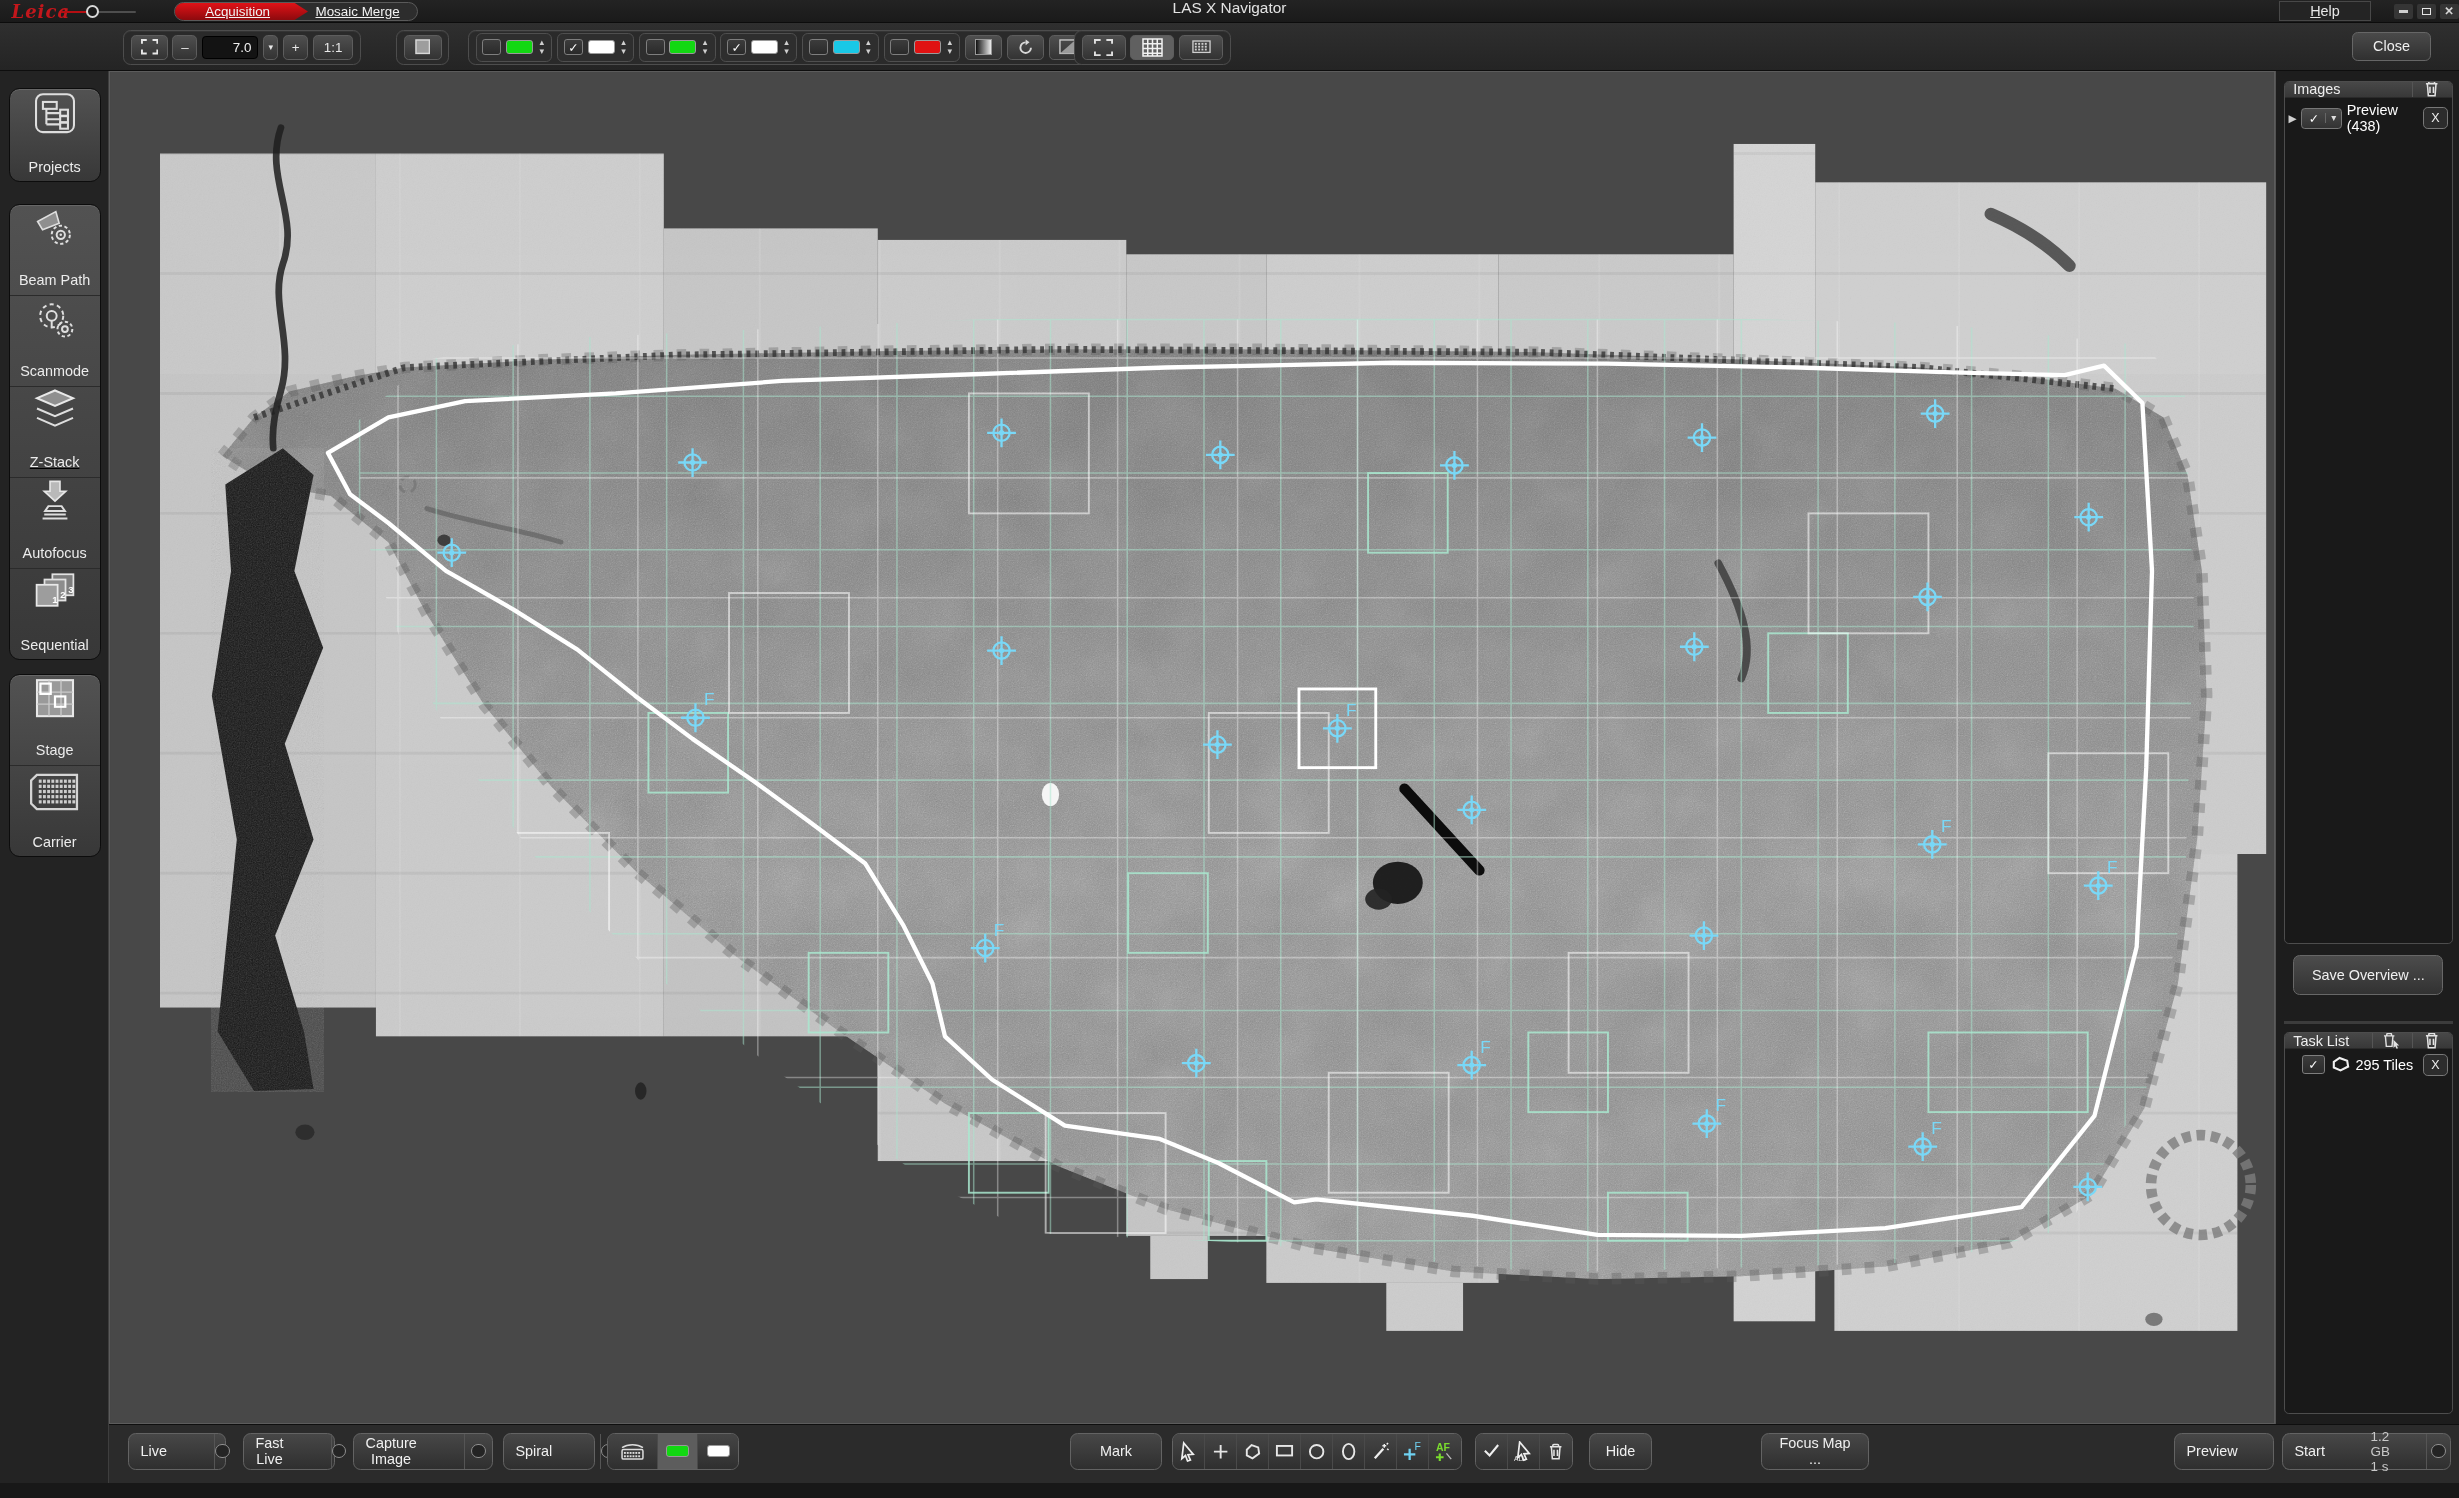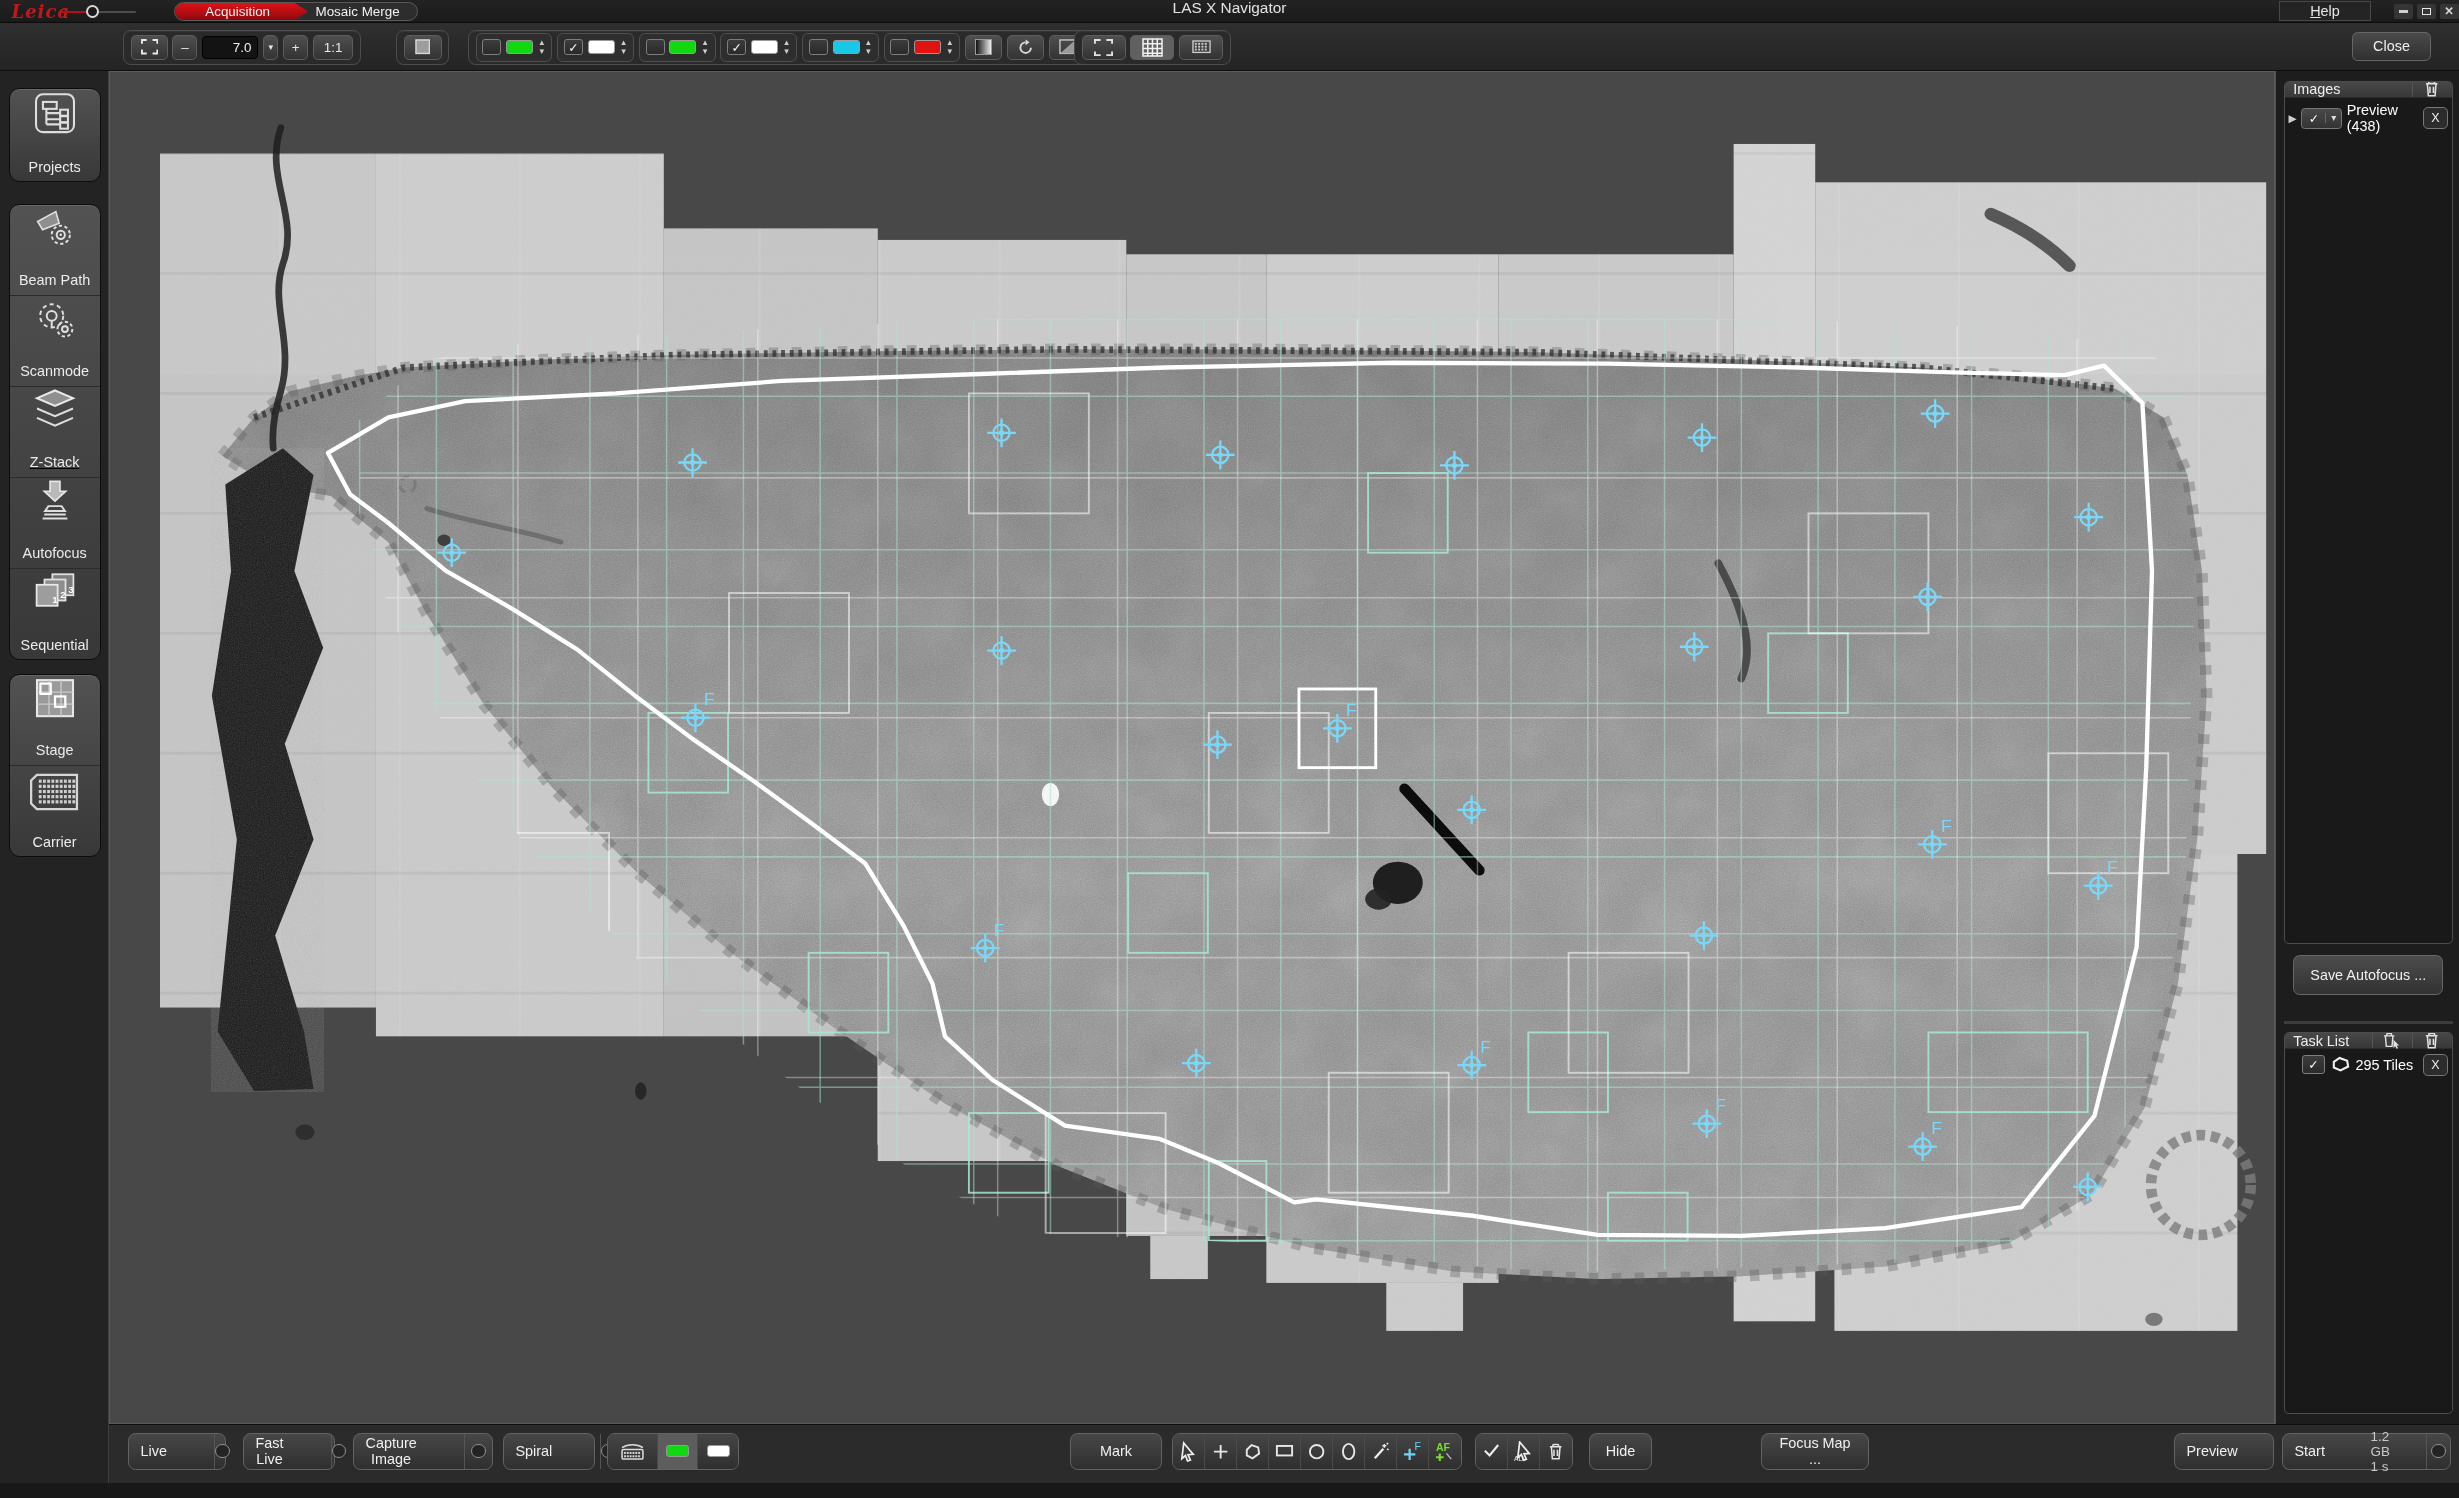--- a/index.html
+++ b/index.html
@@ -6,21 +6,21 @@
   *{box-sizing:border-box;font-family:"Liberation Sans",sans-serif;-webkit-font-smoothing:antialiased;}
   #app{position:relative;width:2459px;height:1499px;background:#1b1b1b;overflow:hidden;}
 
   
   #titlebar{position:absolute;left:0;top:0;width:2459px;height:23px;background:linear-gradient(#232323,#1a1a1a);border-bottom:1px solid #0c0c0c;}
   #logo{position:absolute;left:11.5px;top:1px;font-family:"DejaVu Serif",serif;font-style:italic;font-weight:bold;font-size:18px;color:#c3171c;letter-spacing:1px;}
   #slider{position:absolute;left:61px;top:10.6px;width:75px;height:2.9px;background:#4e4e4e;border-radius:1.9px;}
   #slider .red{position:absolute;left:0;top:0;width:31px;height:2.9px;background:#b40e12;}
   #slider .knob{position:absolute;left:25px;top:-5.8px;width:13.4px;height:13.4px;border-radius:50%;border:2.9px solid #d9d9d9;background:#1a1a1a;}
   #tabs{position:absolute;left:174px;top:1.9px;height:19px;display:flex;border:1px solid #5a5a5a;border-radius:9.6px;overflow:hidden;background:#2d2d2d;}
-  .tab{height:100%;display:flex;align-items:center;justify-content:center;font-size:13.4px;color:#f2f2f2;padding:0 17.3px;}
+  .tab{height:100%;display:flex;align-items:center;justify-content:center;font-size:13.4px;color:#f2f2f2;padding:0 17.3px;text-decoration:underline;}
   .tab.active{background:linear-gradient(#e01217,#8d0a0e);clip-path:polygon(0 0,calc(100% - 13.4px) 0,100% 50%,calc(100% - 13.4px) 100%,0 100%);padding-right:25px;width:133px;}
   .tab.inactive{margin-left:-11.5px;padding-left:19px;}
   #window-title{position:absolute;left:0;top:0;width:2459px;height:16px;display:flex;align-items:center;justify-content:center;font-size:15.4px;color:#e3e3e3;pointer-events:none;}
   #help-btn{position:absolute;left:2279px;top:1px;width:92px;height:20px;background:#242424;border:1px solid #484848;color:#e8e8e8;font-size:14.4px;display:flex;align-items:center;justify-content:center;}
   #help-btn span::first-letter{text-decoration:underline;}
   #winbtns{position:absolute;left:2394px;top:3.8px;display:flex;gap:3.8px;}
   .winbtn{width:19px;height:15.4px;border-radius:1.9px;display:flex;align-items:center;justify-content:center;color:#d6d6d6;font-size:11.5px;font-weight:bold;background:#353535;}
   .winbtn .bar{width:8.6px;height:2.9px;background:#cfcfcf;}
   .winbtn .box{width:9.6px;height:7.7px;border:1.9px solid #e6e6e6;}
 
@@ -611,21 +611,21 @@
         <span class="tri">▶</span>
         <span class="combo">
           <span class="c1">✓</span>
           <span class="c2">▼</span>
         </span>
         <span class="rlabel">Preview (438)</span>
         <span class="xbtn">X</span>
       </div>
     </div>
 
-    <div id="save-overview">Save Autofocus ...</div>
+    <div id="save-overview">Save Overview ...</div>
     <div id="rp-divider"></div>
 
     <div class="pbox" style="top:961px;height:382px">
       <div class="phead">
         <div class="plabel">Task List</div>
         <div class="phicon">
           <svg width="19" height="17.3" viewBox="0 0 20 18">
               <path d="M1,4 H12 M4,4 V2.5 A1,1 0 0 1 5,1.5 H8 A1,1 0 0 1 9,2.5 V4 M2.5,4 L3.5,15 H9.5 L10.5,4" fill="none" stroke="#e3e3e3" stroke-width="1.5"></path>
               <path d="M11,8 L17,14 L14.4,14.2 L15.8,17 L14.2,17.6 L13,15 L11,16.6 Z" fill="#e3e3e3"></path>
             </svg>

